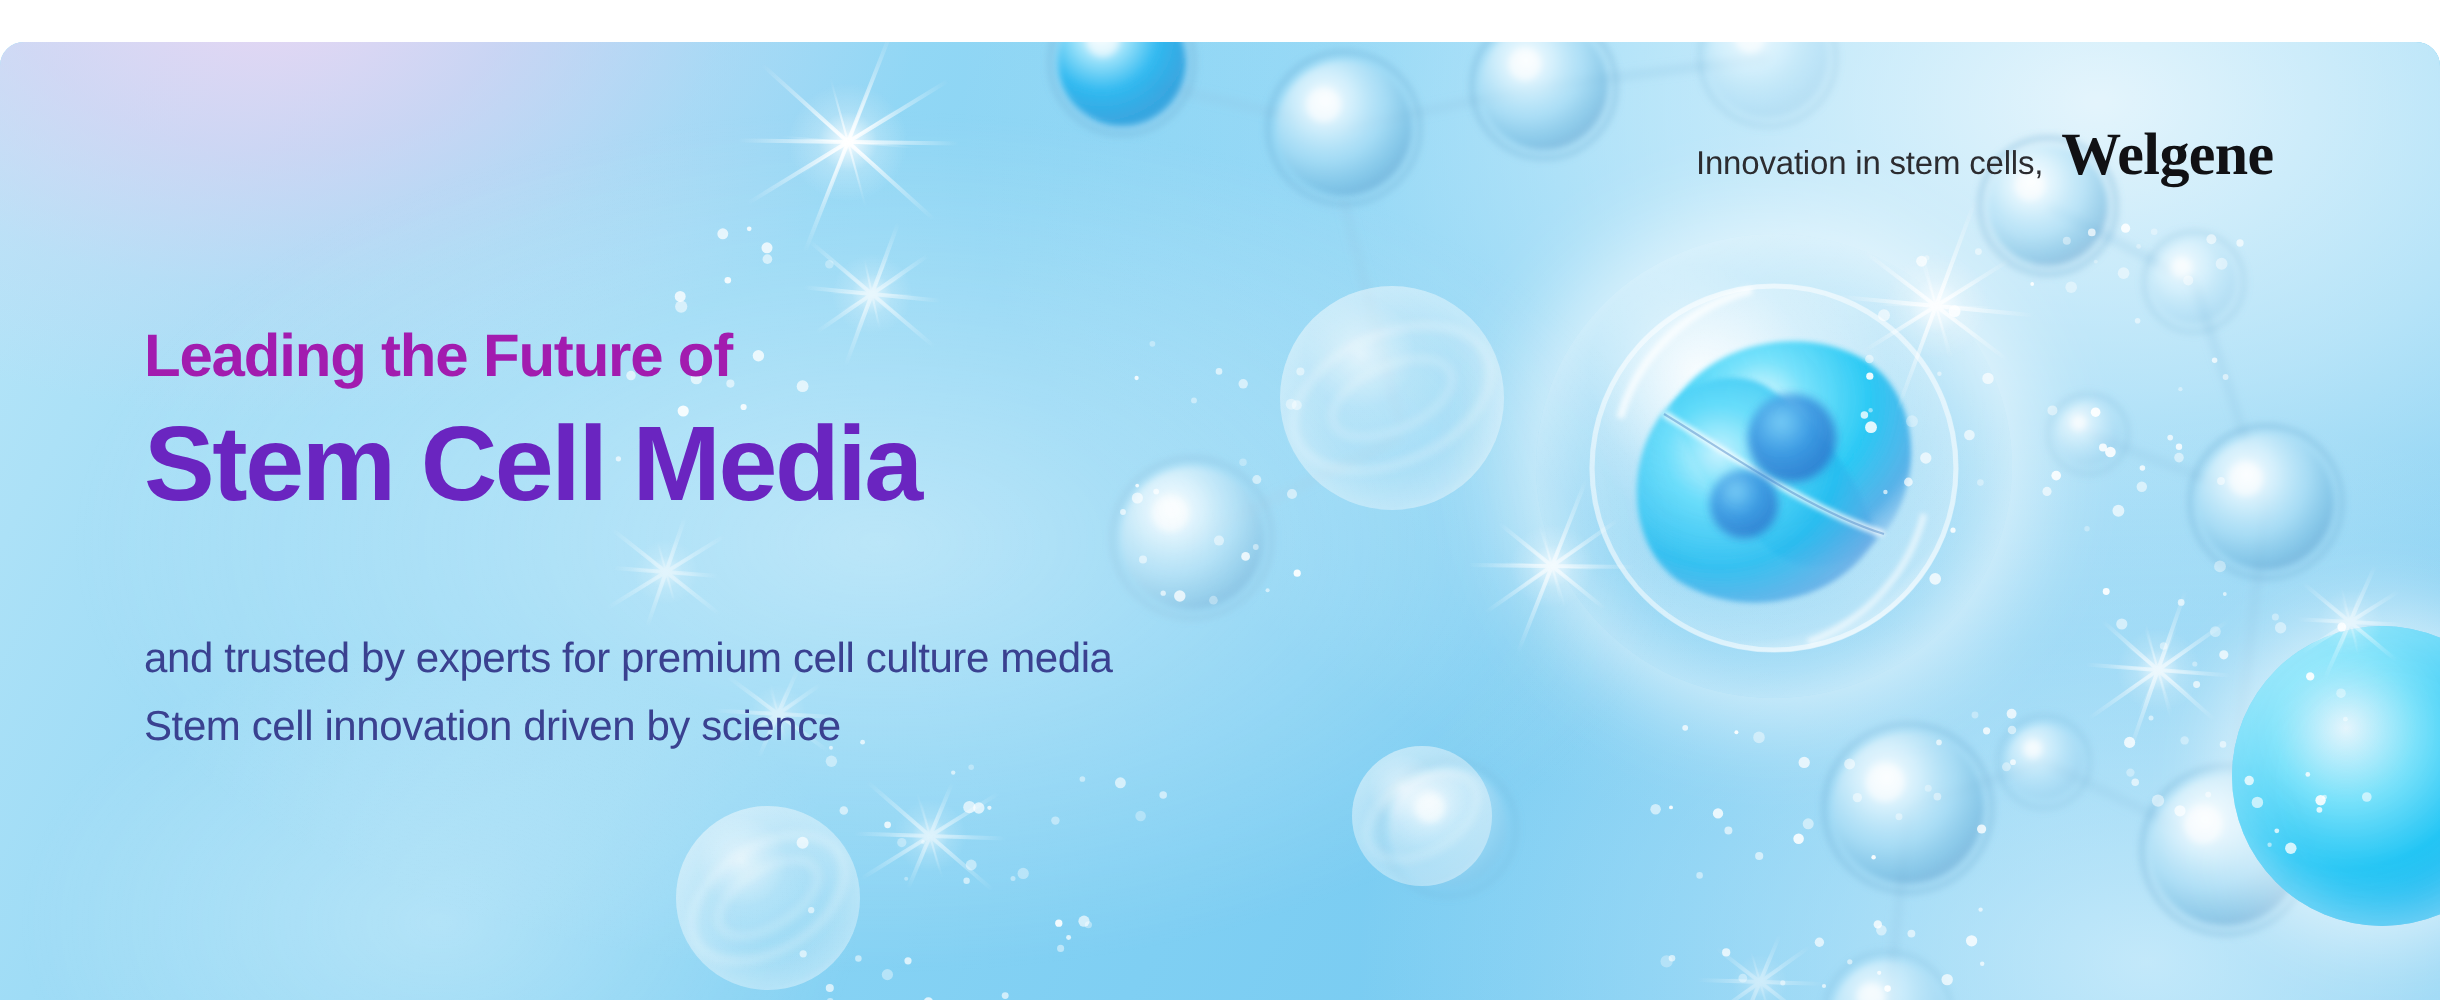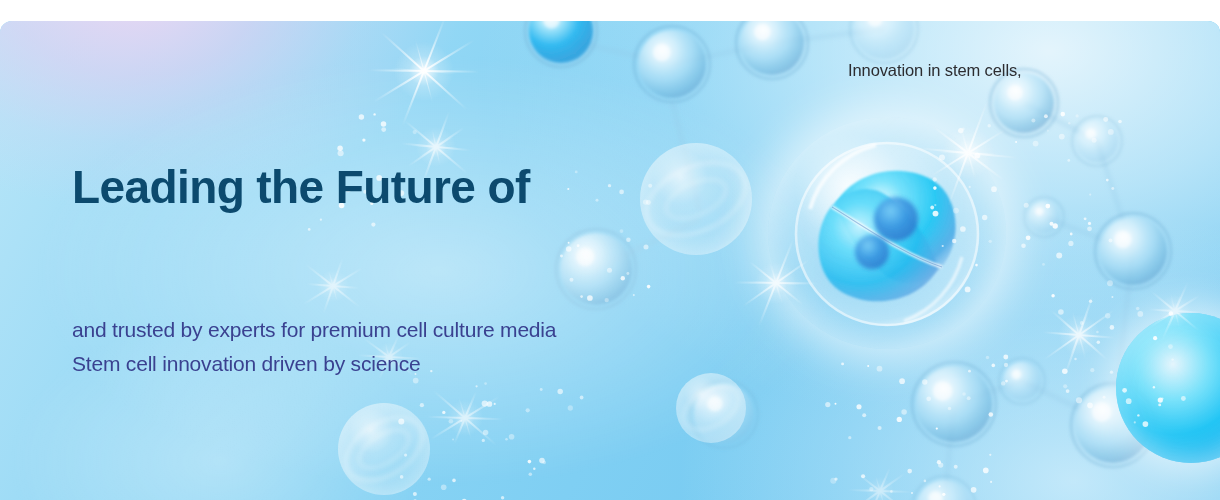--- a/index.html
+++ b/index.html
@@ -201,23 +201,23 @@
     letter-spacing: -0.3px;
   }
 
   .headline {
     position: absolute;
     left: 72px;
     top: 143px;
   }
   .headline-l1 {
     font-family: "Liberation Sans", sans-serif;
-    font-size: 46px;
+    font-size: 30px;
     font-weight: 700;
-    color: #0c4a6e;
+    color: #a21caf;
     letter-spacing: -0.6px;
     line-height: 1.0;
     margin: 0;
   }
   .headline-l2 {
     font-family: "Liberation Sans", sans-serif;
     font-size: 53px;
     font-weight: 700;
     color: #6A25C0;
     letter-spacing: -1.2px;
@@ -757,24 +757,26 @@
         <div class="ray" style="width: 34.245px; height: 1.1px; opacity: 0.52; transform: translate(-50%, -50%) rotate(185.716deg);"></div>
         <div class="ray" style="width: 55.8987px; height: 2px; opacity: 0.92; transform: translate(-50%, -50%) rotate(217.788deg);"></div>
         <div class="ray" style="width: 28.398px; height: 1.1px; opacity: 0.52; transform: translate(-50%, -50%) rotate(254.668deg);"></div>
         <div class="ray" style="width: 30.3588px; height: 1.1px; opacity: 0.52; transform: translate(-50%, -50%) rotate(289.542deg);"></div>
         <div class="ray" style="width: 62.0599px; height: 2px; opacity: 0.92; transform: translate(-50%, -50%) rotate(324.705deg);"></div>
       </div>
     </div>
 
   <div class="tagline">
     <span class="tagline-text">Innovation in stem cells,</span>
+    <span class="brand-logo">Welgene</span>
   </div>
 
   <div class="headline">
     <p class="headline-l1">Leading the Future of</p>
+    <p class="headline-l2">Stem Cell Media</p>
   </div>
 
   <div class="subhead">
     <p class="subhead-line">and trusted by experts for premium cell culture media</p>
     <p class="subhead-line">Stem cell innovation driven by science</p>
   </div>
 
 </div>
 
 </body></html>

